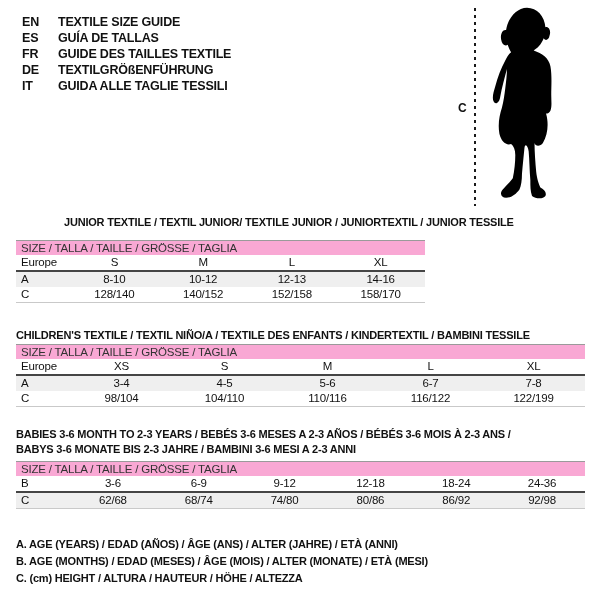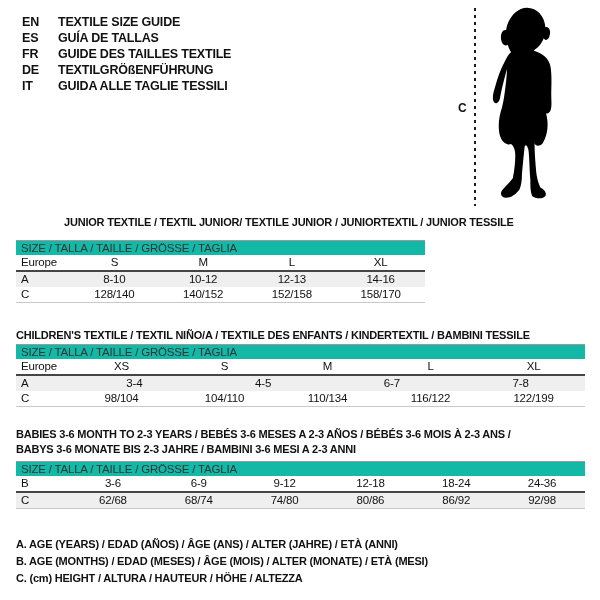--- a/index.html
+++ b/index.html
@@ -15,21 +15,21 @@
   .dash-line{
     position:absolute;left:474px;top:8px;width:2px;height:198px;
     background:repeating-linear-gradient(to bottom,#1a1a1a 0 3px,transparent 3px 7px);
   }
   .c-label{position:absolute;left:458px;top:101px;font-weight:bold;font-size:12px;}
   .baby-svg{position:absolute;left:481px;top:5px;width:92px;height:202px;}
   
   .sec-title{position:absolute;left:16px;font-weight:bold;font-size:11px;line-height:15px;white-space:pre;}
   .tbl{position:absolute;left:16px;border-bottom:1px solid #c9c9c9;}
   .tbl-band{
-    height:15px;line-height:15px;background:#14b8a6;border-top:1px solid #9a9a9a;
+    height:15px;line-height:15px;background:#f9a8d4;border-top:1px solid #9a9a9a;
     font-size:11.5px;color:#333;padding-left:5px;box-sizing:border-box;
   }
   .tbl-row{display:flex;height:15px;line-height:15px;font-size:11.5px;}
   .tbl-row.stripe{background:#efefef;}
   .tbl-row.underline{border-bottom:2px solid #454545;}
   .row-label{width:54px;padding-left:5px;box-sizing:border-box;text-align:left;}
   .row-cell{flex:1;text-align:center;}
   
   .footnotes{position:absolute;left:16px;top:536px;}
   .footnote{height:17px;line-height:17px;font-weight:bold;font-size:11px;}
@@ -121,28 +121,29 @@
         <div class="row-cell">XS</div>
         <div class="row-cell">S</div>
         <div class="row-cell">M</div>
         <div class="row-cell">L</div>
         <div class="row-cell">XL</div>
       </div>
       <div class="tbl-row stripe">
         <div class="row-label">A</div>
         <div class="row-cell">3-4</div>
         <div class="row-cell">4-5</div>
+        <div class="row-cell">5-6</div>
         <div class="row-cell">6-7</div>
         <div class="row-cell">7-8</div>
       </div>
       <div class="tbl-row">
         <div class="row-label">C</div>
         <div class="row-cell">98/104</div>
         <div class="row-cell">104/110</div>
-        <div class="row-cell">110/134</div>
+        <div class="row-cell">110/116</div>
         <div class="row-cell">116/122</div>
         <div class="row-cell">122/199</div>
       </div>
     </div>
   <div class="tbl" id="tbl-2">
       <div class="tbl-band">SIZE / TALLA / TAILLE / GRÖSSE / TAGLIA</div>
       <div class="tbl-row underline">
         <div class="row-label">B</div>
         <div class="row-cell">3-6</div>
         <div class="row-cell">6-9</div>

